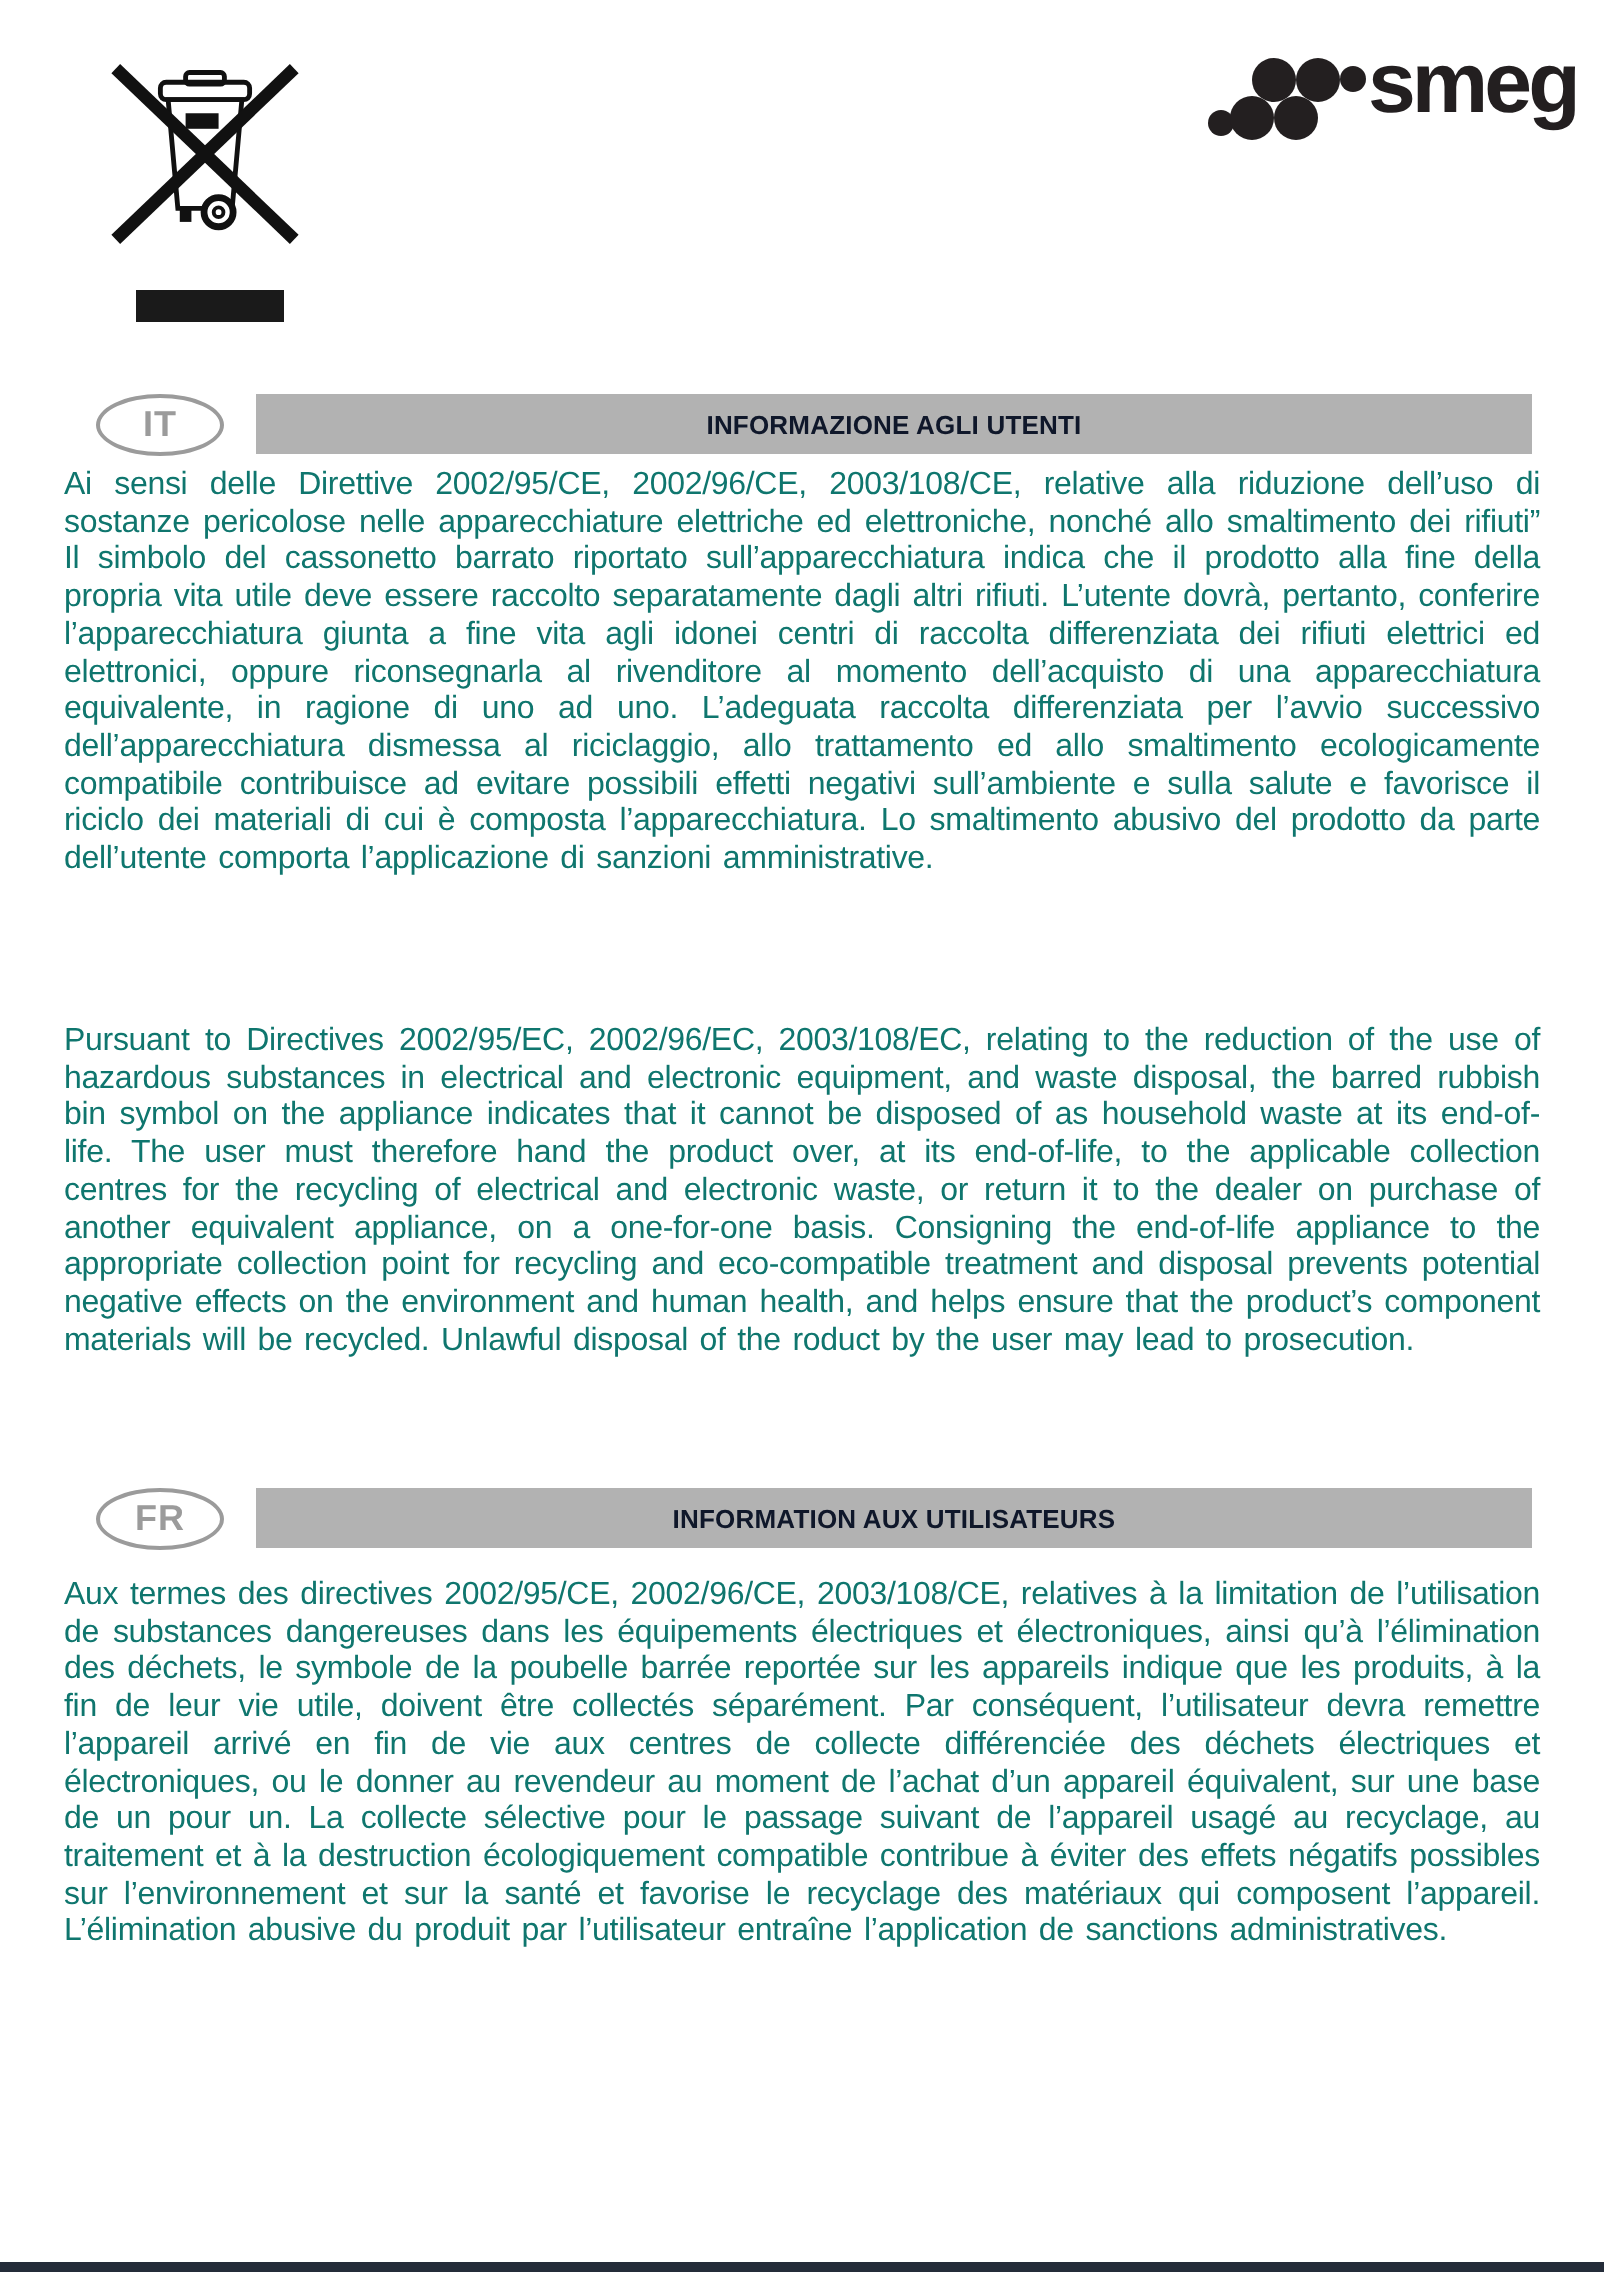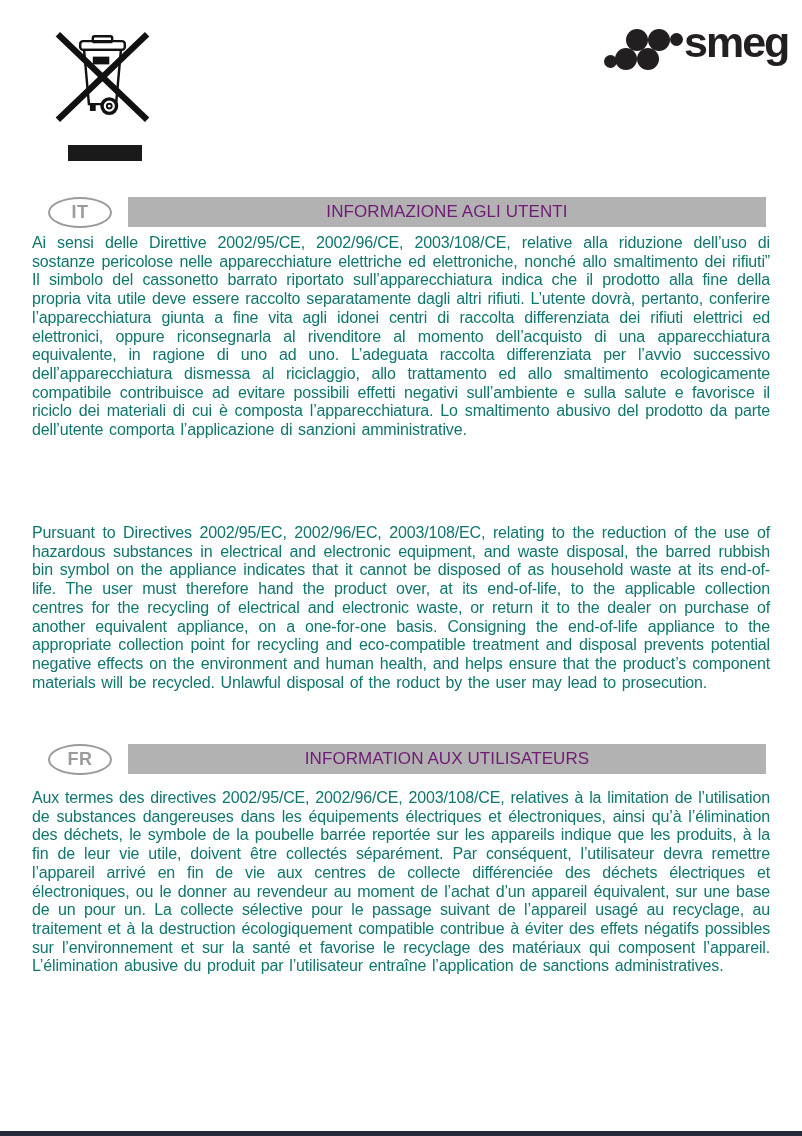--- a/index.html
+++ b/index.html
@@ -35,30 +35,30 @@
     border:2.5px solid #9b9b9b;border-radius:50%;
     display:flex;align-items:center;justify-content:center;
     color:#9b9b9b;font-weight:bold;font-size:18px;letter-spacing:0.5px;
     background:#fff;
   }
   .titlebar{
     position:absolute;left:128px;top:0;width:638px;height:30px;
     background:#b2b2b2;
     display:flex;align-items:center;justify-content:center;
   }
-  .titlebar span{font-weight:normal;font-size:17px;color:#701a75;letter-spacing:0.1px;}
+  .titlebar span{font-weight:bold;font-size:13px;color:#0f172a;letter-spacing:0.1px;}
   .h1{top:197px;} .h2{top:487px;} .h3{top:744px;}
   
   .body-text{
     position:absolute;left:32px;width:738px;margin:0;
     font-size:16px;line-height:18.7px;
     text-align:justify;letter-spacing:-0.15px;word-spacing:1.5px;
     color:#0f766e;
   }
-  .p1{top:234px;} .p2{top:524px;} .p3{top:789px;}
+  .p1{top:234px;} .p2{top:512px;} .p3{top:789px;}
   
   .footer-bar{position:absolute;left:0;top:1131px;width:802px;height:5px;background:#242c39;}
 </style>
 </head>
 <body>
 
 <div class="page">
 
   <div class="weee">
     <svg width="97" height="98" viewBox="0 0 100 100" xmlns="http://www.w3.org/2000/svg">

